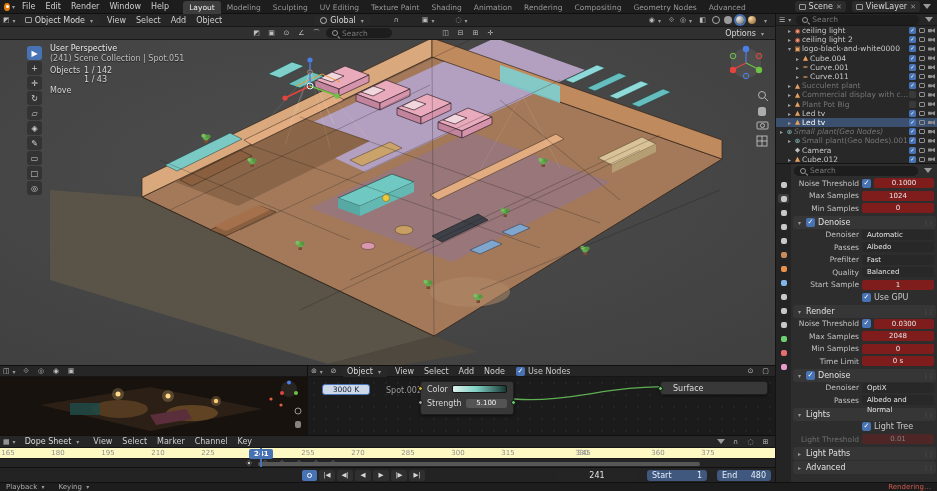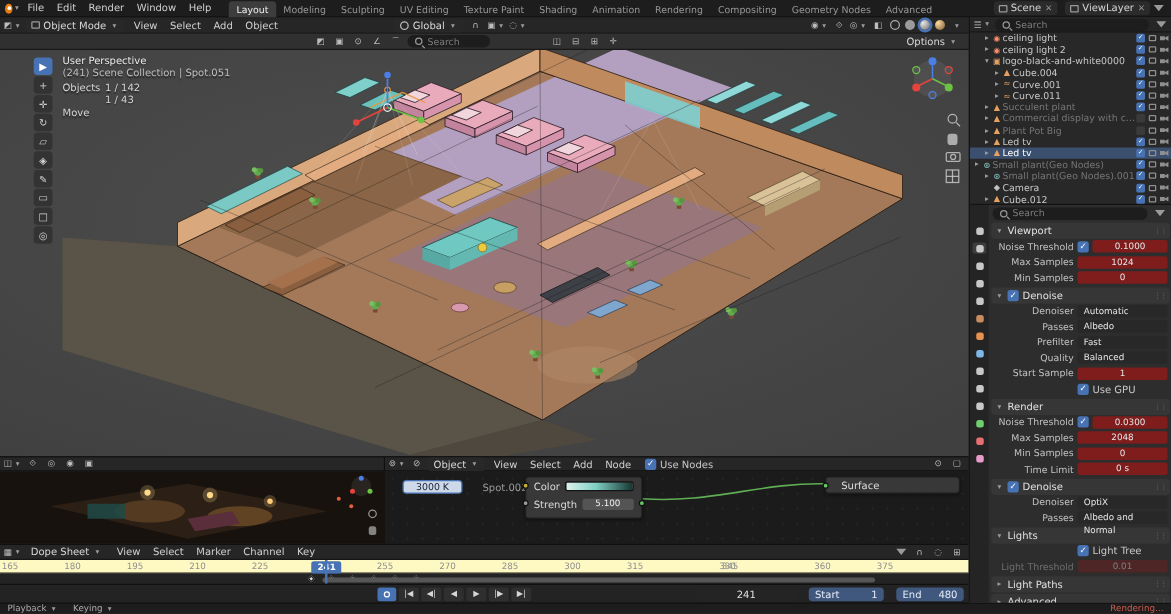--- a/index.html
+++ b/index.html
@@ -162,21 +162,21 @@
     <span class="ico-sq"></span>
     <span>Object Mode</span>
     <span class="tri">▾</span>
   </span>
   <span id="vp-menus" style="display:flex">
       <span class="menu-item">View</span>
       <span class="menu-item">Select</span>
       <span class="menu-item">Add</span>
       <span class="menu-item">Object</span>
     </span>
-  <span style="margin-left:86px;display:flex;align-items:flex-end;gap:3px">
+  <span style="margin-left:86px;display:flex;align-items:flex-end;gap:19px">
     <span class="dd-btn">
       <span style="width:7px;height:7px;border:1px solid #bbb;border-radius:50%;display:inline-block"></span>
       <span>Global</span>
       <span class="tri">▾</span>
     </span>
     <span class="ibtn">∩</span>
     <span class="ibtn">▣<span class="tri">▾</span></span>
     <span class="ibtn">◌<span class="tri">▾</span></span>
   </span>
   <span style="margin-left:auto;display:flex;align-items:center;gap:2px">
@@ -665,21 +665,21 @@
         <div class="ol-row sel" style="padding-left: 10px;">
           <span class="tri">▸</span>
           <span class="ol-ico" style="color: rgb(232, 160, 95);">▲</span>
           <span class="ol-name">Led tv</span>
           <span class="ol-tgl">
             <span class="cb-mini">✓</span>
             <span class="tg-screen"></span>
             <span class="tg-cam"></span>
           </span>
         </div>
-        <div class="ol-row dim" style="padding-left: 2px;">
+        <div class="ol-row dim" style="padding-left: 2px; font-style: italic;">
           <span class="tri">▸</span>
           <span class="ol-ico" style="color: rgb(143, 208, 208);">⊛</span>
           <span class="ol-name">Small plant(Geo Nodes)</span>
           <span class="ol-tgl">
             <span class="cb-mini">✓</span>
             <span class="tg-screen"></span>
             <span class="tg-cam"></span>
           </span>
         </div>
         <div class="ol-row dim" style="padding-left: 10px;">
@@ -762,25 +762,20 @@
     <div id="props-search-row">
       <span class="search" style="flex:1">
         <span class="mag"></span>
         <input placeholder="Search" style="">
       </span>
       <span class="ibtn">
           <span class="funnel"></span>
         </span>
     </div>
     <div id="properties-body">
-        <div class="prop-header">
-          <span class="tri">▾</span>
-          <span class="ph-label">Viewport</span>
-          <span class="grip">⋮⋮</span>
-        </div>
         <div class="prop-row">
           <span class="pr-label">Noise Threshold</span>
           <span class="pr-widgets">
             <span class="cb on">✓</span>
             <span class="field num">0.1000</span>
           </span>
         </div>
         <div class="prop-row">
           <span class="pr-label">Max Samples</span>
           <span class="pr-widgets">

